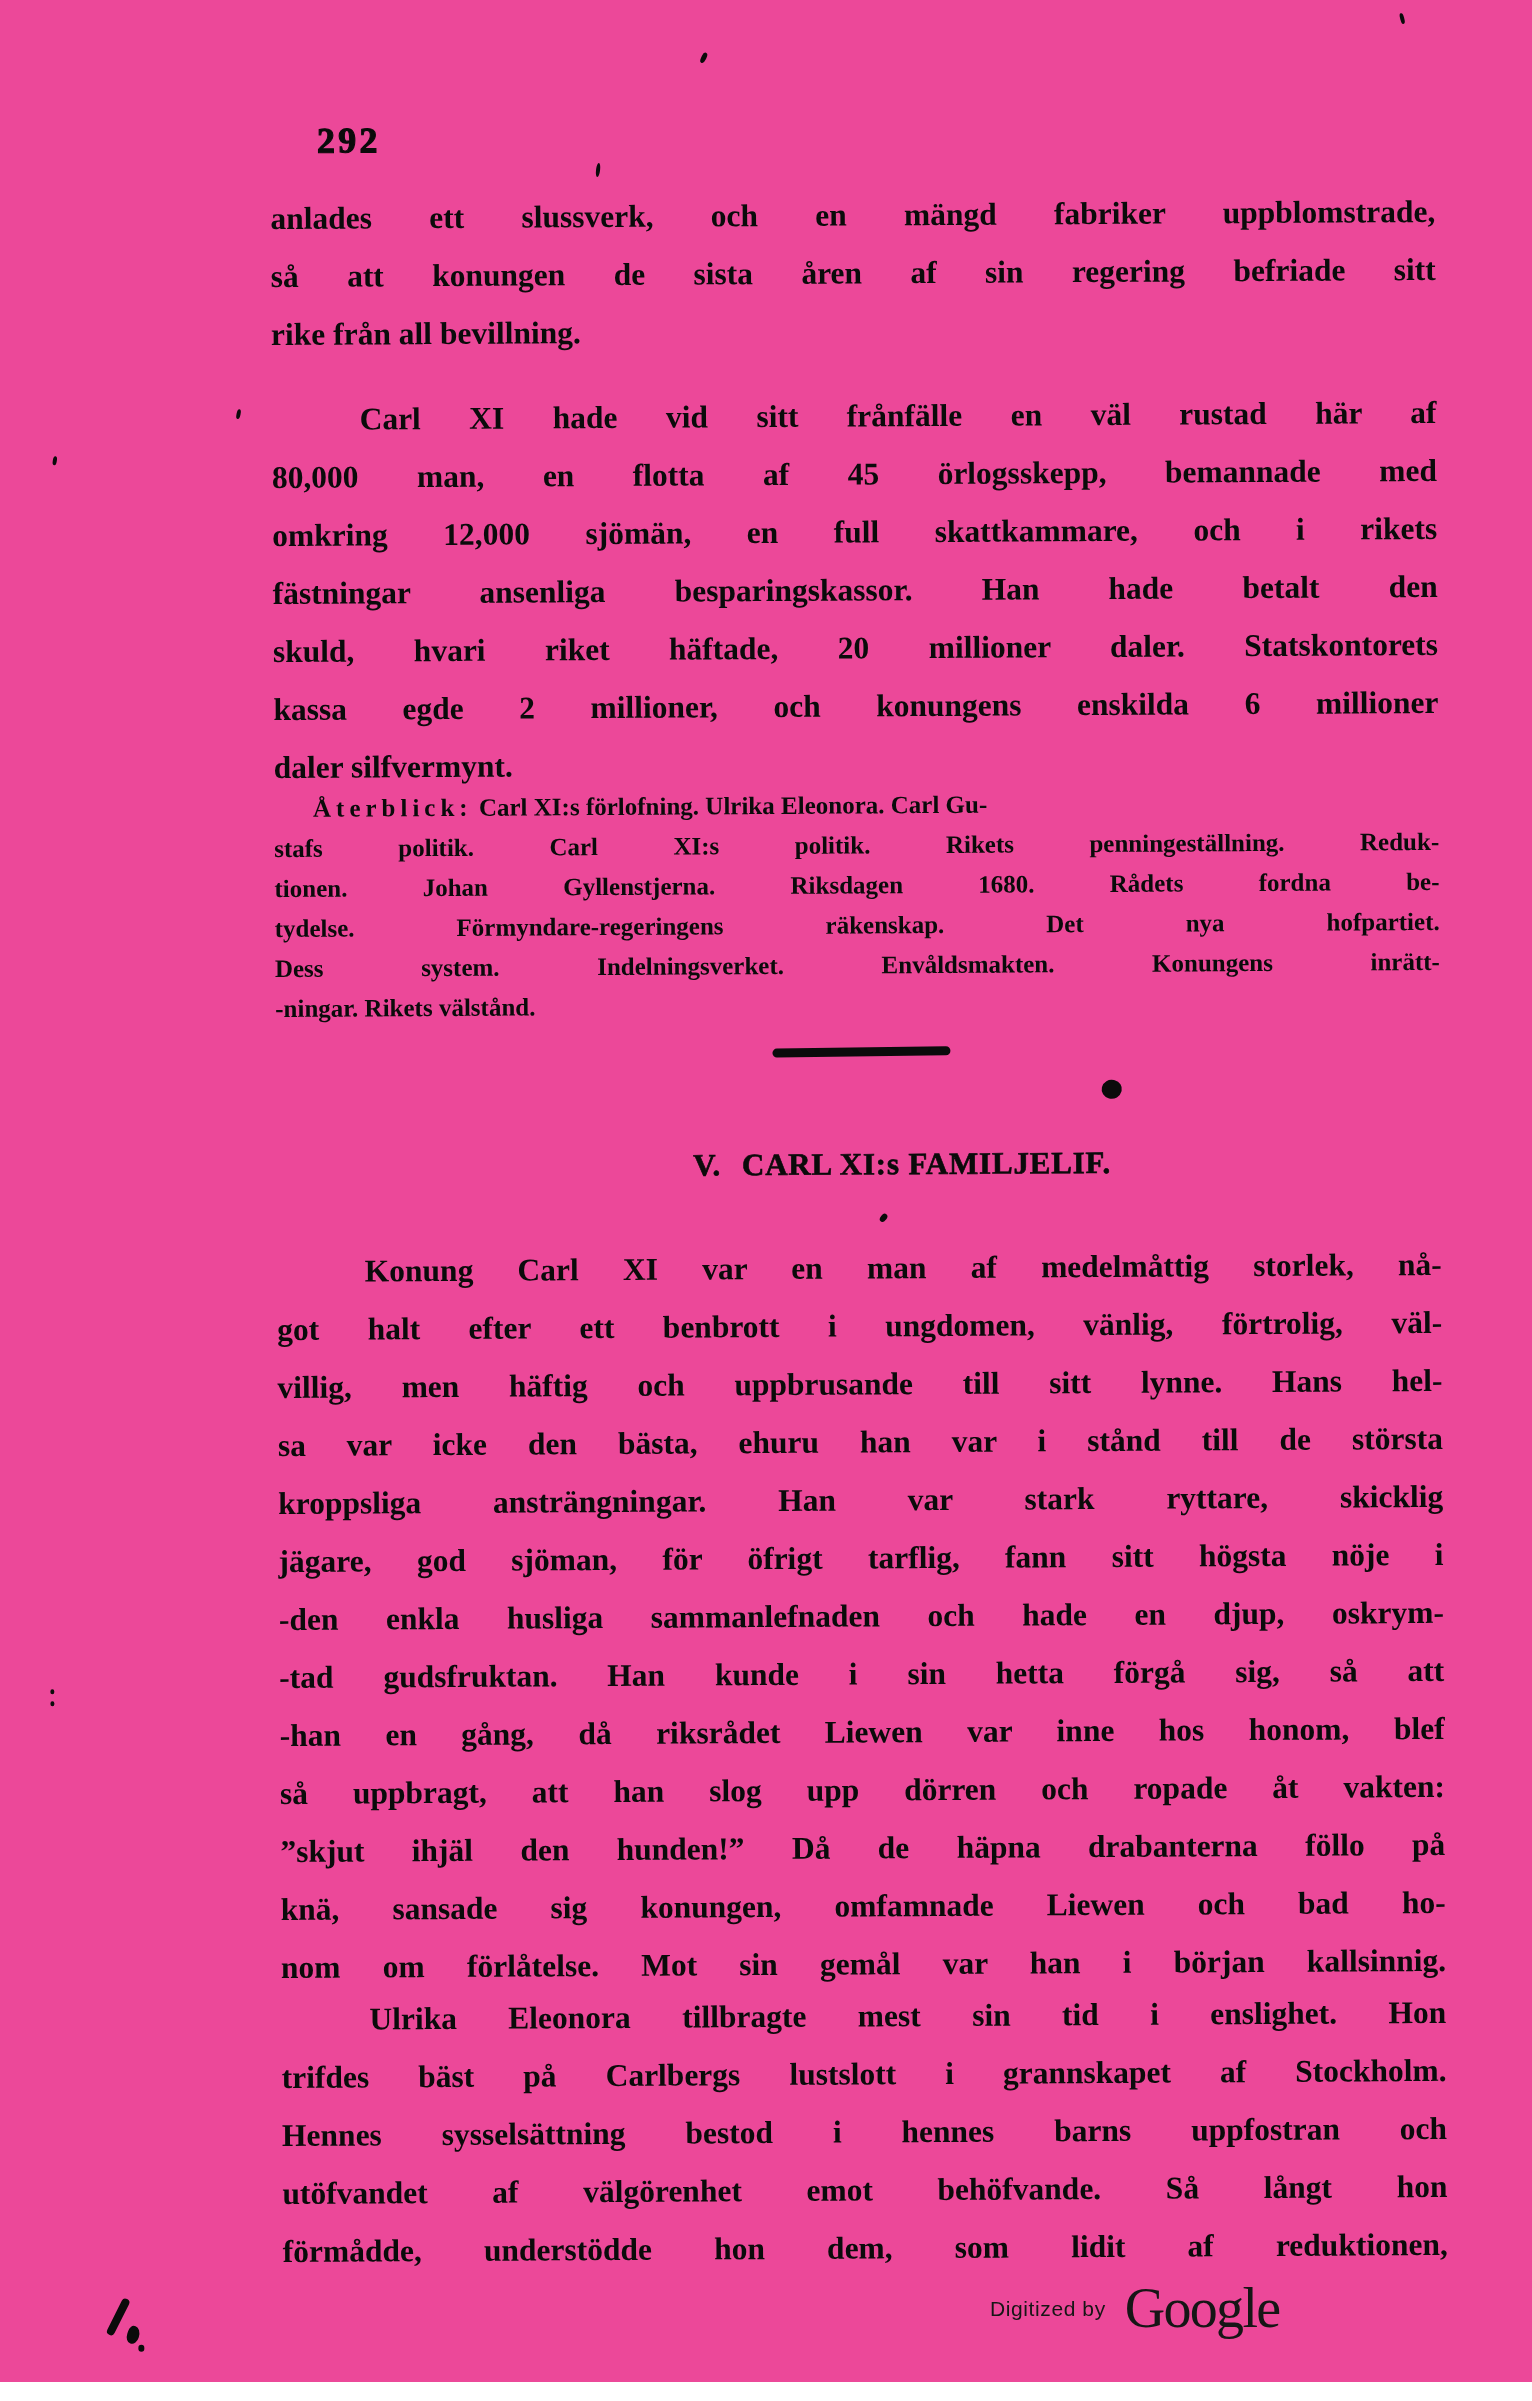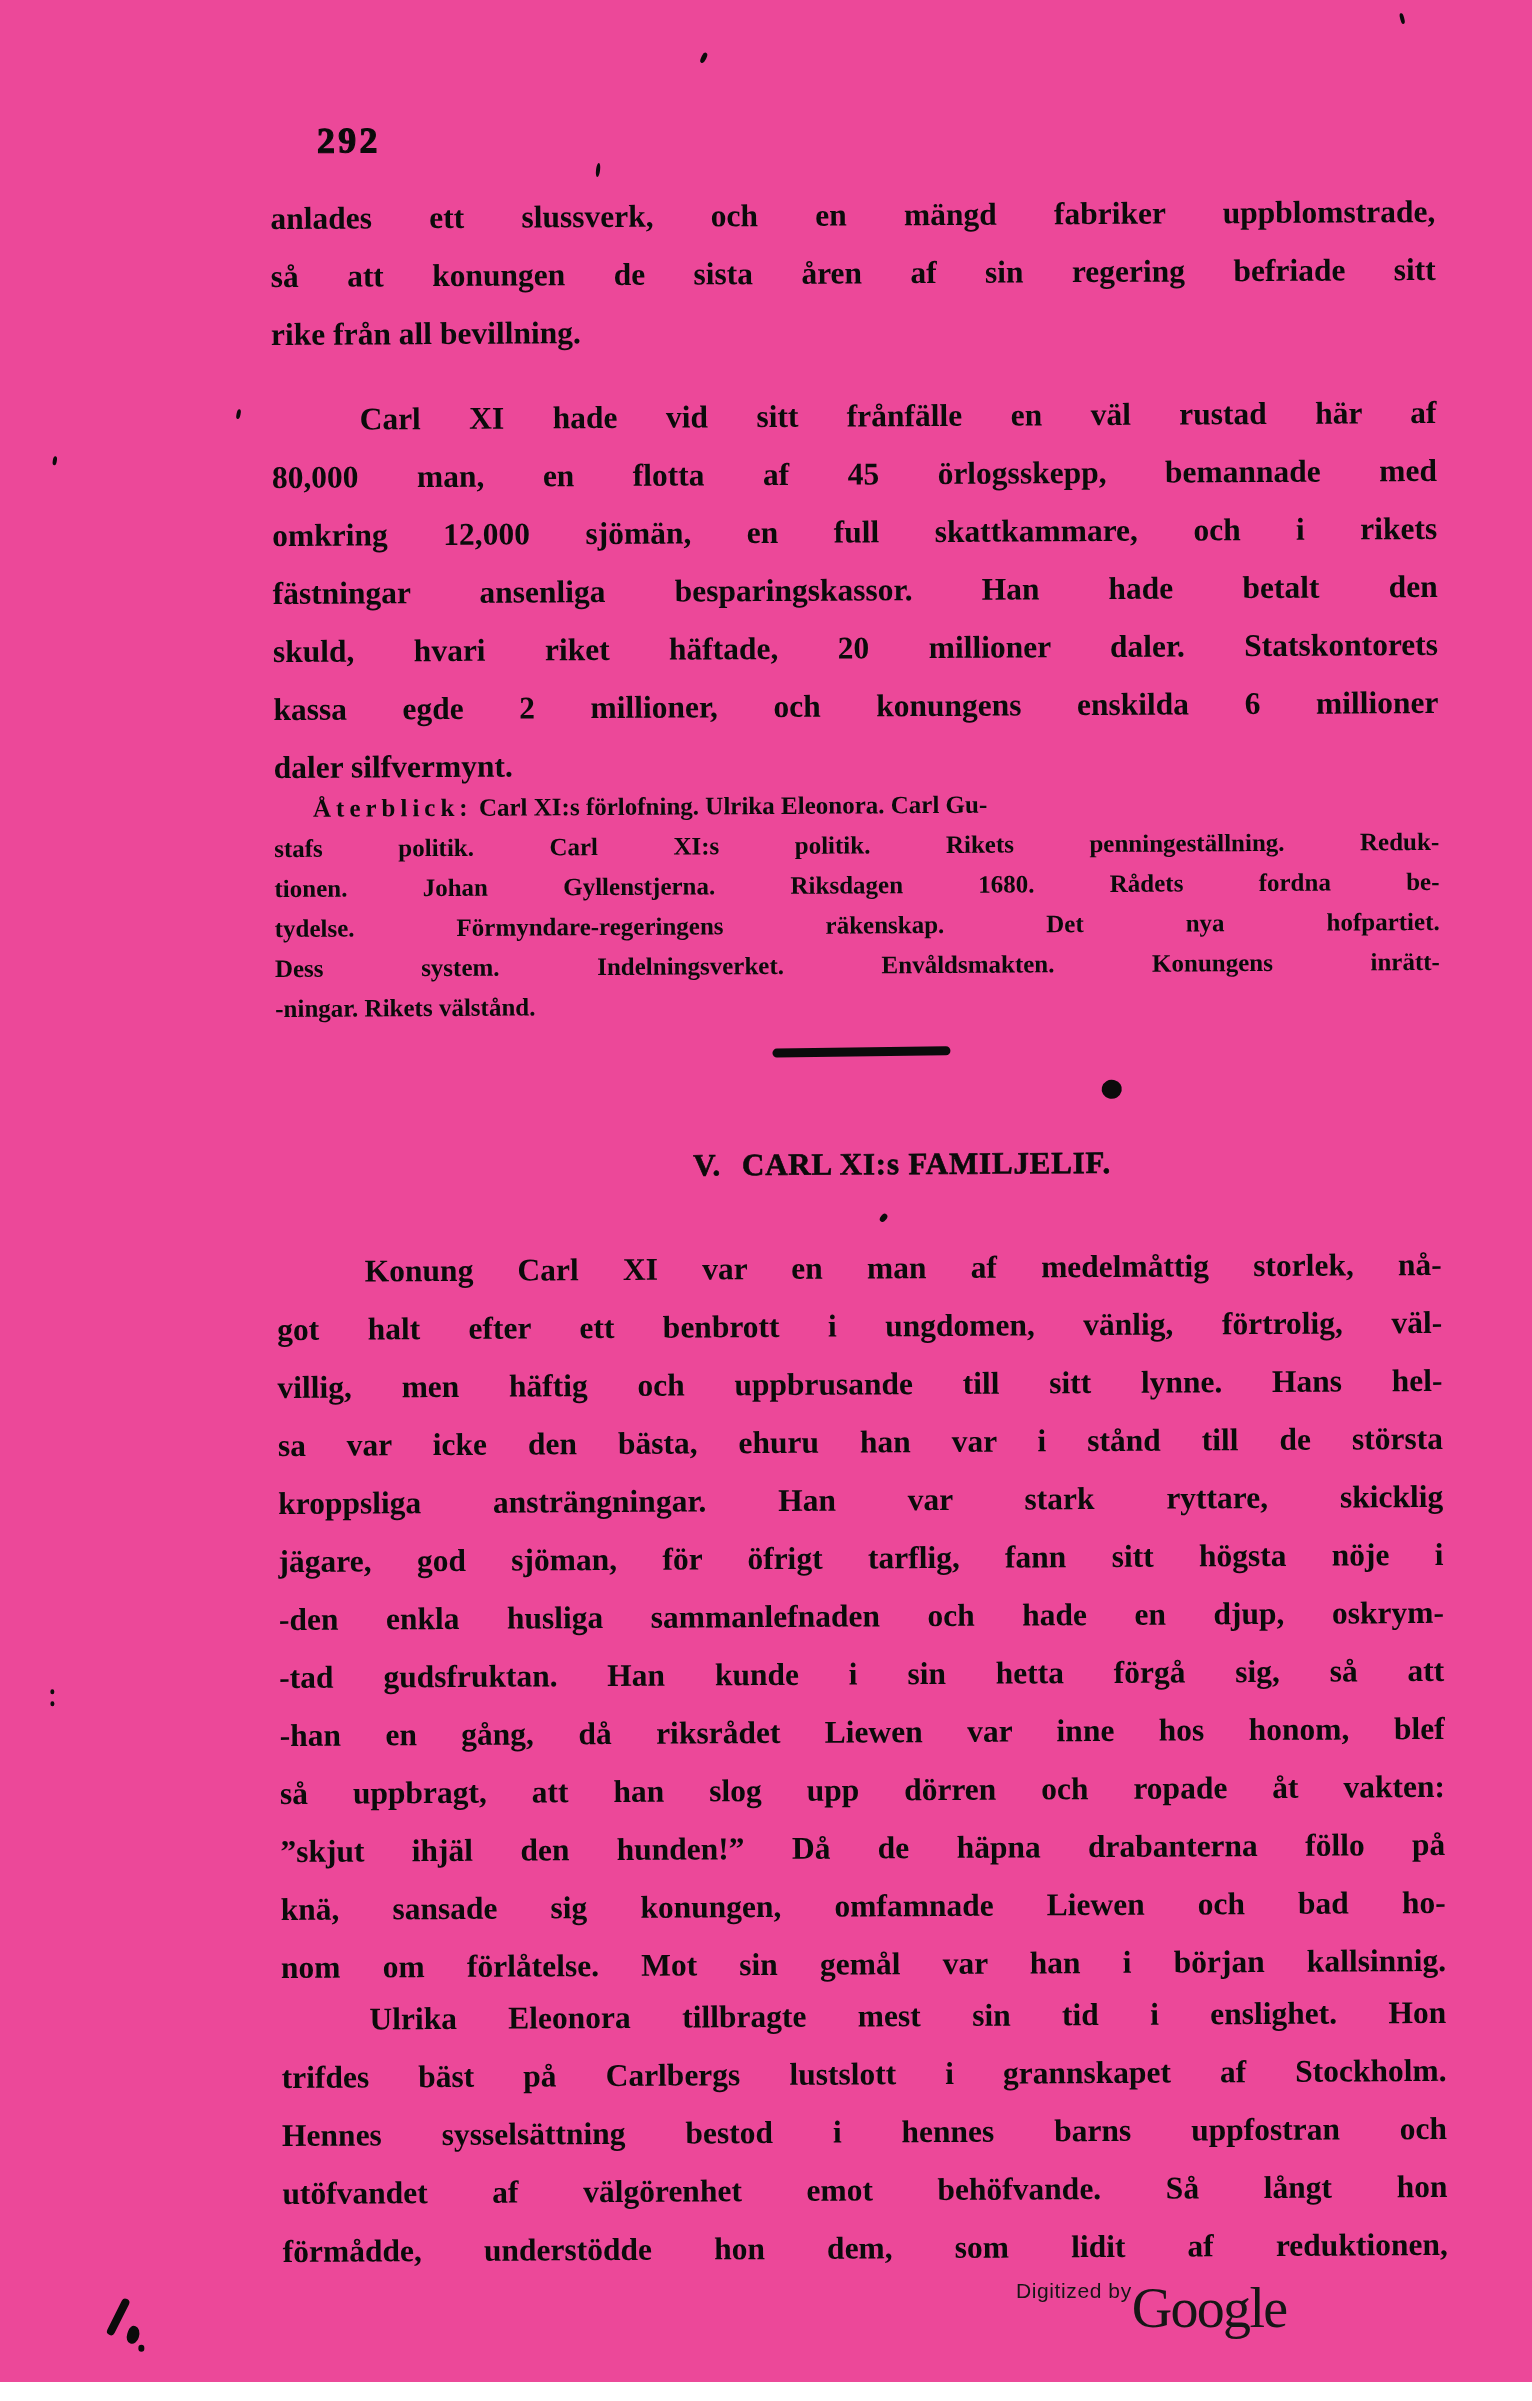--- a/index.html
+++ b/index.html
@@ -41,22 +41,22 @@
     transform:rotate(14deg);
   }
   .heading{
     position:absolute;left:693px;top:1148px;
     font:bold 31px/1.1 "Liberation Serif", serif;
     letter-spacing:0.8px;white-space:nowrap;
     display:flex;gap:21px;
     -webkit-text-stroke:0.6px #0b0b0b;
   }
   .watermark{
-    position:absolute;left:1016px;top:2280px;
-    display:flex;align-items:flex-start;gap:0;
+    position:absolute;left:990px;top:2280px;
+    display:flex;align-items:center;gap:19px;
     color:#161616;
   }
   .digitized{font:400 21px/1 "Liberation Sans", sans-serif;letter-spacing:0.6px;}
   .glogo{font:400 56px/1 "Liberation Serif", serif;letter-spacing:-1.7px;}
   
   .blot{position:absolute;left:98px;top:2292px;width:61px;height:66px;}
   .blot .b1{position:absolute;left:8.8px;top:1.1px;width:8.3px;height:40px;background:#0b0b0b;border-radius:4.4px;transform:rotate(27deg);}
   .blot .b2{position:absolute;left:22px;top:30px;width:11.6px;height:17.7px;background:#0b0b0b;border-radius:42% 58% 50% 50%;transform:rotate(18deg);}
   .blot .b3{position:absolute;left:33px;top:49px;width:6px;height:6.6px;background:#0b0b0b;border-radius:50%;}
   .speck{position:absolute;background:#0b0b0b;border-radius:45%;}

